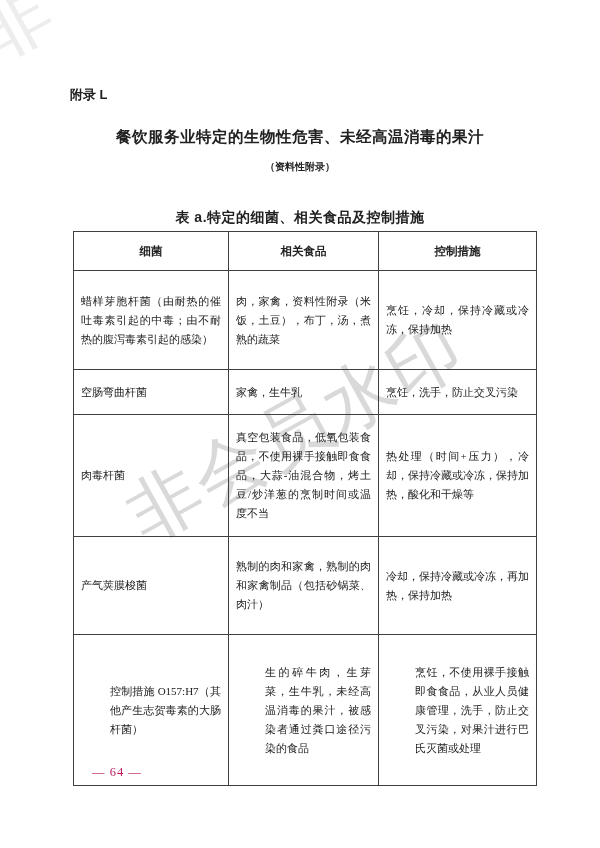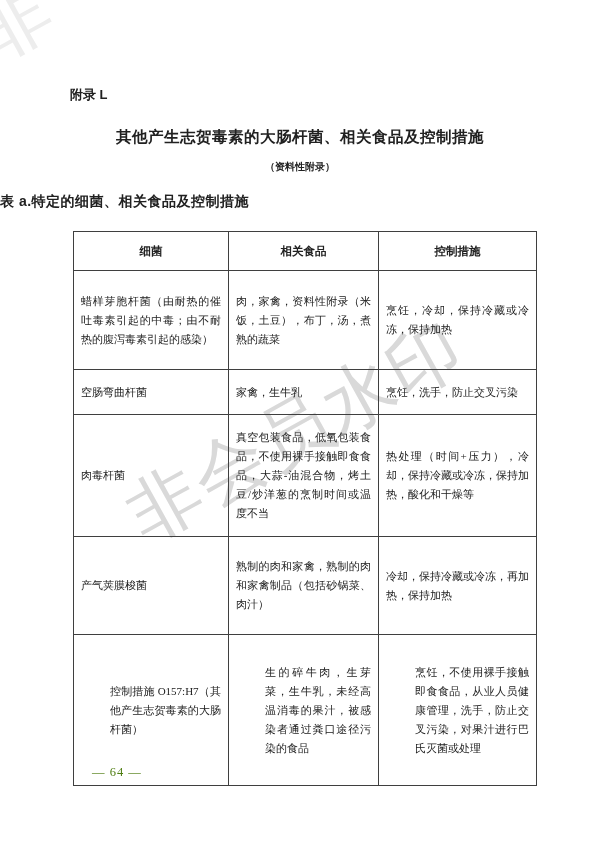--- a/index.html
+++ b/index.html
@@ -35,21 +35,21 @@
     position:absolute; left:0; right:0; top:127px; text-align:center;
     font-family:"Liberation Sans","DejaVu Sans",sans-serif;
     font-weight:bold; font-size:15.5px; letter-spacing:0.5px;
   }
   .doc-subtitle {
     position:absolute; left:0; right:0; top:160px; text-align:center;
     font-family:"Liberation Sans","DejaVu Sans",sans-serif;
     font-weight:bold; font-size:10px;
   }
   .table-caption {
-    position:absolute; left:0; right:0; top:193px; 
+    position:absolute; left:0; right:0; top:209px; text-align:center;
     font-family:"Liberation Sans","DejaVu Sans",sans-serif;
     font-weight:bold; font-size:14px; letter-spacing:0.5px;
   }
 
   table.hazards {
     position:absolute; left:73px; top:231px; width:463px;
     border-collapse:collapse; table-layout:fixed;
   }
   table.hazards col.c1 { width:155px; }
   table.hazards col.c2 { width:150px; }
@@ -68,35 +68,35 @@
     vertical-align:middle; text-align:justify; word-break:break-all;
   }
   tr.r1 td { height:90px; }
   tr.r2 td { height:36px; }
   tr.r3 td { height:113px; }
   tr.r4 td { height:89px; }
   tr.r5 td { height:142px;padding-left:36px; }
 
   .page-num {
     position:absolute; left:92px; top:765px;
-    font-size:12.5px; letter-spacing:1px; color:#4d7c0f;
+    font-size:12.5px; letter-spacing:1px; color:#be185d;
   }
 </style>
 </head>
 <body>
 
 <div class="page">
 
   <div class="wm-fragment">非</div>
   <div class="watermark">非会员水印</div>
 
   <div class="layer">
     <div class="appendix">附录 L</div>
 
-    <div class="doc-title">其他产生志贺毒素的大肠杆菌、相关食品及控制措施</div>
+    <div class="doc-title">餐饮服务业特定的生物性危害、未经高温消毒的果汁</div>
 
     <div class="doc-subtitle">（资料性附录）</div>
 
     <div class="table-caption">表 a.特定的细菌、相关食品及控制措施</div>
 
     <table class="hazards">
       <colgroup>
           <col class="c1">
           <col class="c2">
           <col class="c3">

